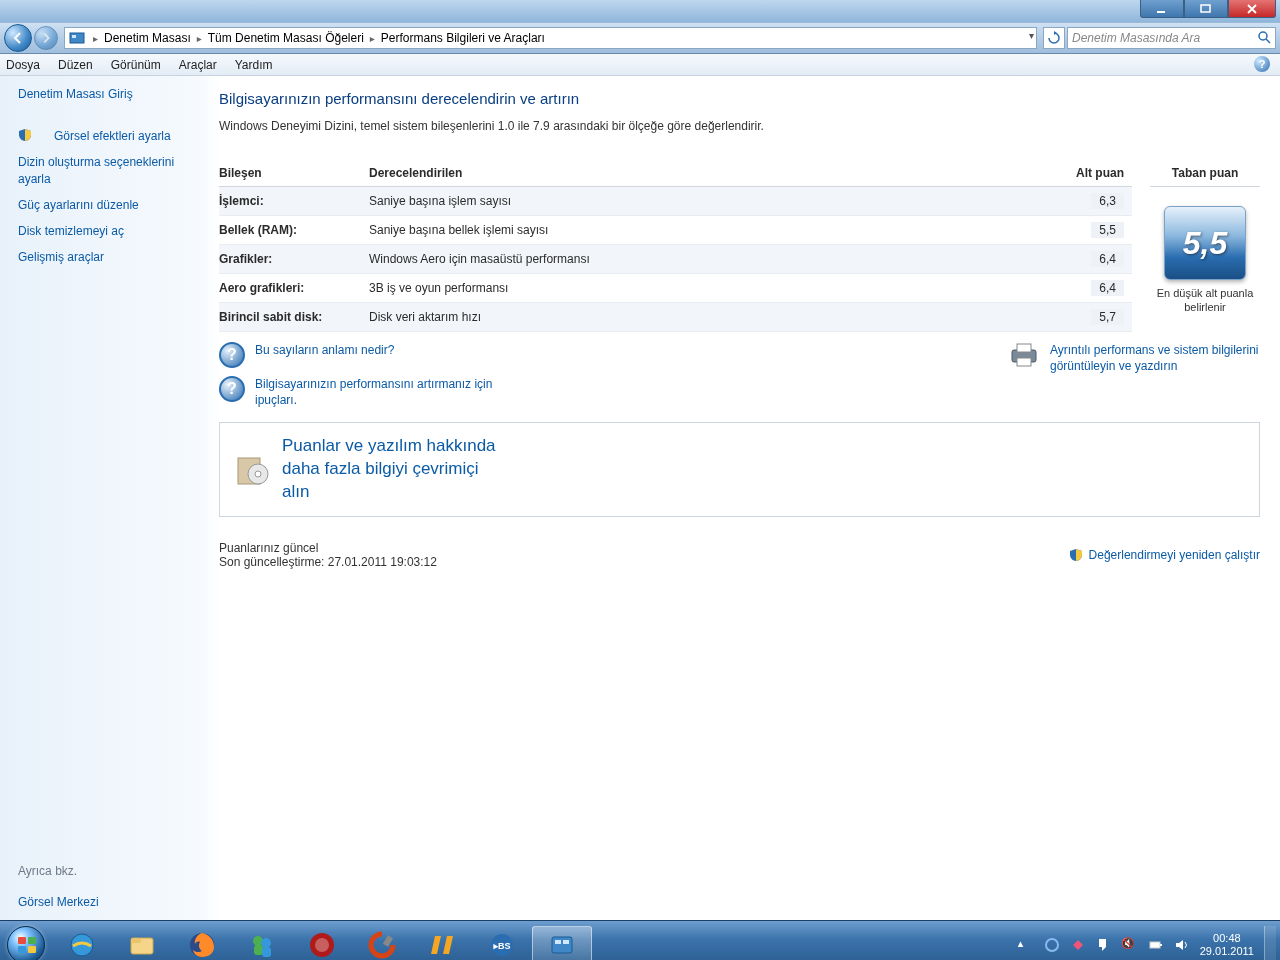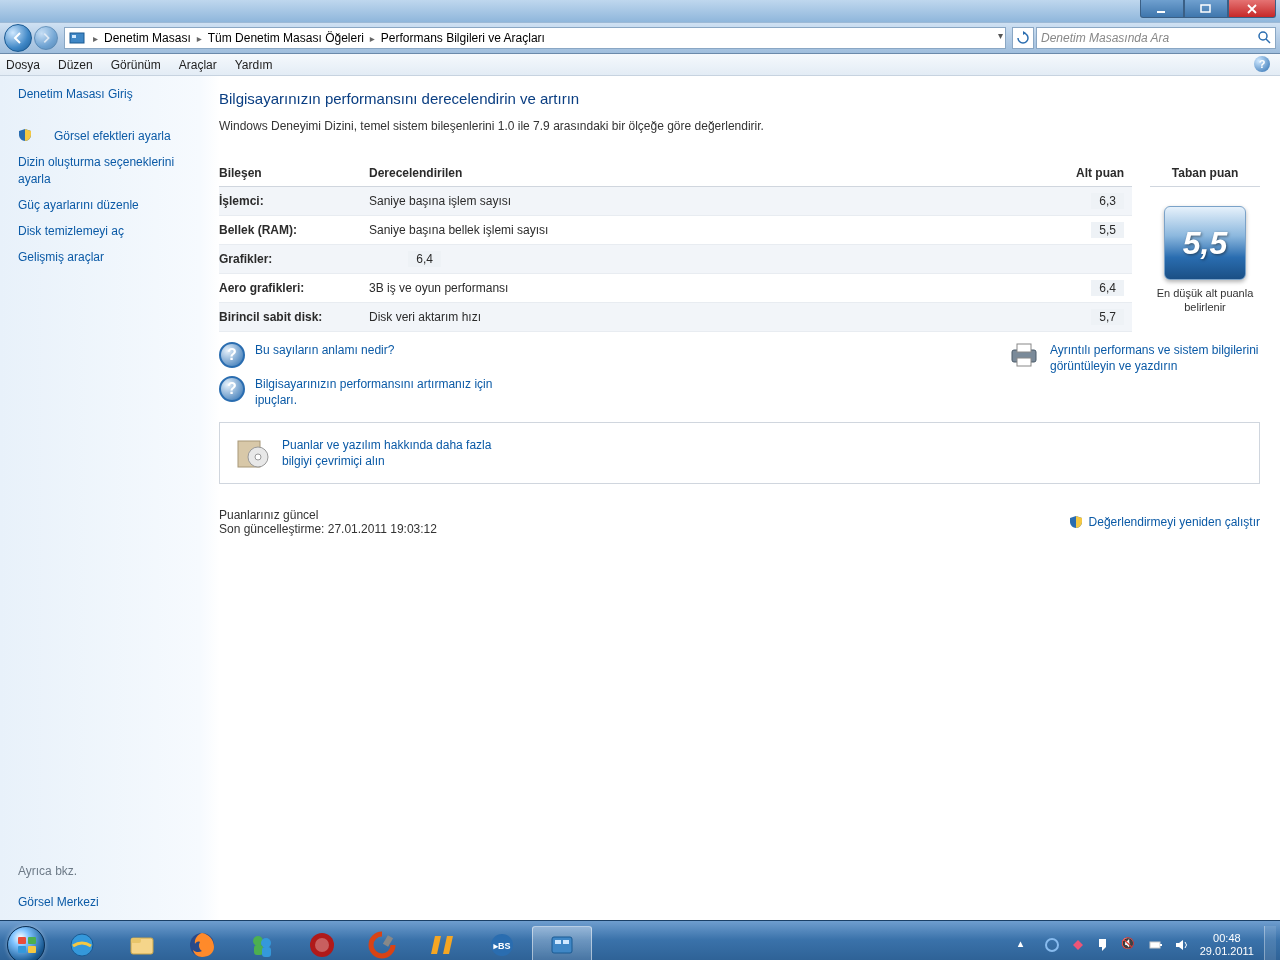--- a/index.html
+++ b/index.html
@@ -35,21 +35,21 @@
 .addr {
   flex:1; height:22px; background:#fff; border:1px solid #8aa7c4; margin:0 4px;
   display:flex; align-items:center; font-size:12px; color:#333; padding-left:4px;
   position:relative;
 }
 .addr .sep { color:#666; padding:0 6px; font-size:10px;}
 .addr .crumb { color:#000; }
 .addr .end-dd { position:absolute; right:2px; top:2px; color:#555; font-size:10px;}
 .refreshbox{ width:22px;height:22px;background:#fff;border:1px solid #8aa7c4;display:flex;align-items:center;justify-content:center;color:#2a6db0;}
 .searchbox {
-  width:240px; height:22px; background:#fff; border:1px solid #8aa7c4;
+  width:209px; height:22px; background:#fff; border:1px solid #8aa7c4;
   display:flex; align-items:center; padding:0 4px; color:#888; font-style:italic; font-size:12px;
   justify-content:space-between;
 }
 .searchbox .mag { color:#2a6db0; font-style:normal; }
 
 
 .menurow {
   height:22px; background:linear-gradient(#f5f9fd,#e3ecf5);
   border-bottom:1px solid #c7d3e0;
   display:flex; align-items:center; font-size:12px; color:#222; padding:0 6px; gap:18px;
@@ -281,20 +281,21 @@
           <div class="col-rated">Saniye başına işlem sayısı</div>
           <div class="col-sub"><span class="subval">6,3</span></div>
         </div>
         <div class="row">
           <div class="col-comp">Bellek (RAM):</div>
           <div class="col-rated">Saniye başına bellek işlemi sayısı</div>
           <div class="col-sub"><span class="subval">5,5</span></div>
         </div>
         <div class="row alt">
           <div class="col-comp">Grafikler:</div>
+          <div class="col-rated">Windows Aero için masaüstü performansı</div>
           <div class="col-sub"><span class="subval">6,4</span></div>
         </div>
         <div class="row">
           <div class="col-comp">Aero grafikleri:</div>
           <div class="col-rated">3B iş ve oyun performansı</div>
           <div class="col-sub"><span class="subval">6,4</span></div>
         </div>
         <div class="row alt">
           <div class="col-comp">Birincil sabit disk:</div>
           <div class="col-rated">Disk veri aktarım hızı</div>
@@ -333,21 +334,21 @@
     </div>
 
     <div class="boxpanel">
       <div class="cdicon">
         <svg viewBox="0 0 36 36">
             <rect x="4" y="6" width="22" height="26" fill="#d8c8a8" stroke="#a89878"></rect>
             <circle cx="24" cy="22" r="10" fill="#e8e8e8" stroke="#999"></circle>
             <circle cx="24" cy="22" r="3" fill="#fff" stroke="#999"></circle>
           </svg>
       </div>
-      <a style="color:#0b5aa6;text-decoration:none;font-size:12px;max-width:220px;display:block;line-height:1.35">Puanlar ve yazılım hakkında daha fazla bilgiyi çevrimiçi alın</a>
+      <a style="color:#0b5aa6;text-decoration:none;font-size:17px;max-width:220px;display:block;line-height:1.35">Puanlar ve yazılım hakkında daha fazla bilgiyi çevrimiçi alın</a>
     </div>
 
     <div class="statusrow">
       <div class="left">
         <div>Puanlarınız güncel</div>
         <div><span>Son güncelleştirme:</span> <span>27.01.2011 19:03:12</span></div>
       </div>
       <div class="right">
         <span class="shield">
           <svg viewBox="0 0 14 14">

